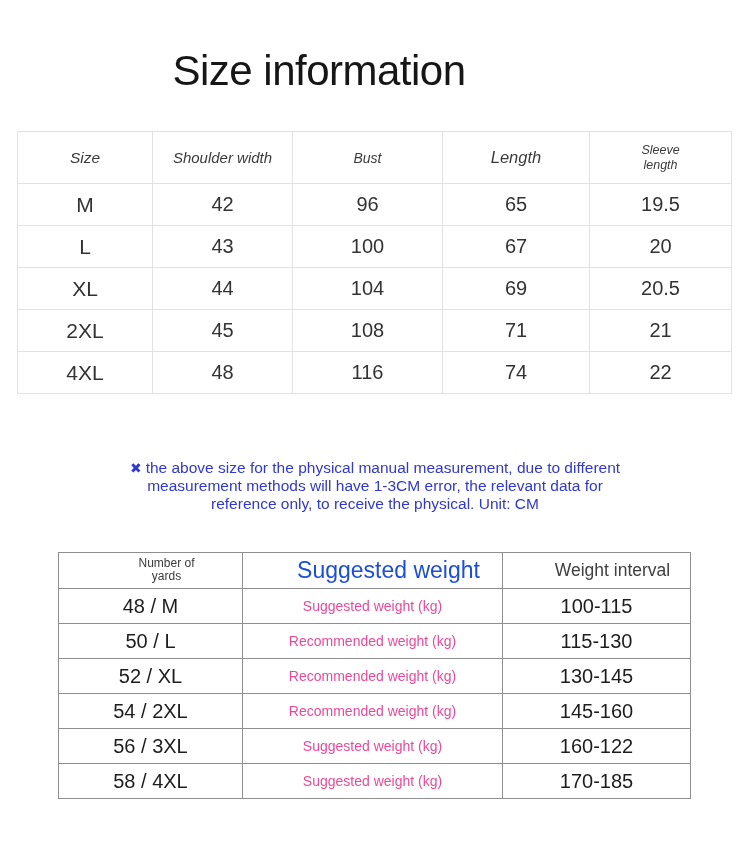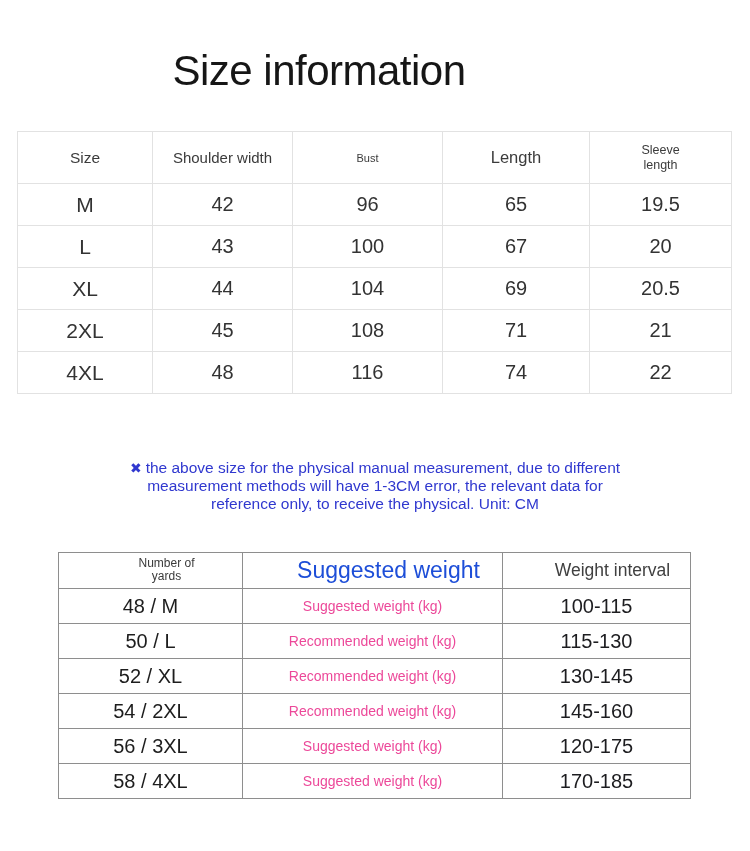--- a/index.html
+++ b/index.html
@@ -23,26 +23,26 @@
   table { border-collapse: collapse; table-layout: fixed; }
   .size-table {
     position: absolute; left: 17px; top: 131px;
   }
   .size-table th, .size-table td {
     border: 1px solid #e2e2e2;
     text-align: center; vertical-align: middle;
     font-weight: normal; padding: 0;
     background: #ffffff;
   }
-  .size-table th { height: 51px; color: #3b3b3b; }
+  .size-table th { height: 51px; color: #3b3b3b; font-style: italic; }
   .size-table td { height: 41px; font-size: 20px; color: #333333; }
   .size-table td.c-size { font-size: 21px; }
   .h-size     { font-size: 15.5px; }
   .h-shoulder { font-size: 15px; }
-  .h-bust     { font-size: 11px; }
+  .h-bust     { font-size: 14px; }
   .h-length   { font-size: 16.5px; }
   .h-sleeve span {
     display: inline-block; max-width: 56px;
     font-size: 12.5px; line-height: 15px;
   }
 
   
   .note {
     position: absolute; top: 459px; left: 0; width: 750px;
     text-align: center;
@@ -166,21 +166,21 @@
     <td class="c-interval">130-145</td>
   </tr>
   <tr>
     <td class="c-yards">54 / 2XL</td>
     <td class="c-label">Recommended weight (kg)</td>
     <td class="c-interval">145-160</td>
   </tr>
   <tr>
     <td class="c-yards">56 / 3XL</td>
     <td class="c-label">Suggested weight (kg)</td>
-    <td class="c-interval">120-175</td>
+    <td class="c-interval">160-122</td>
   </tr>
   <tr>
     <td class="c-yards">58 / 4XL</td>
     <td class="c-label">Suggested weight (kg)</td>
     <td class="c-interval">170-185</td>
   </tr>
 </tbody>
   </table>
 
 </body></html>

